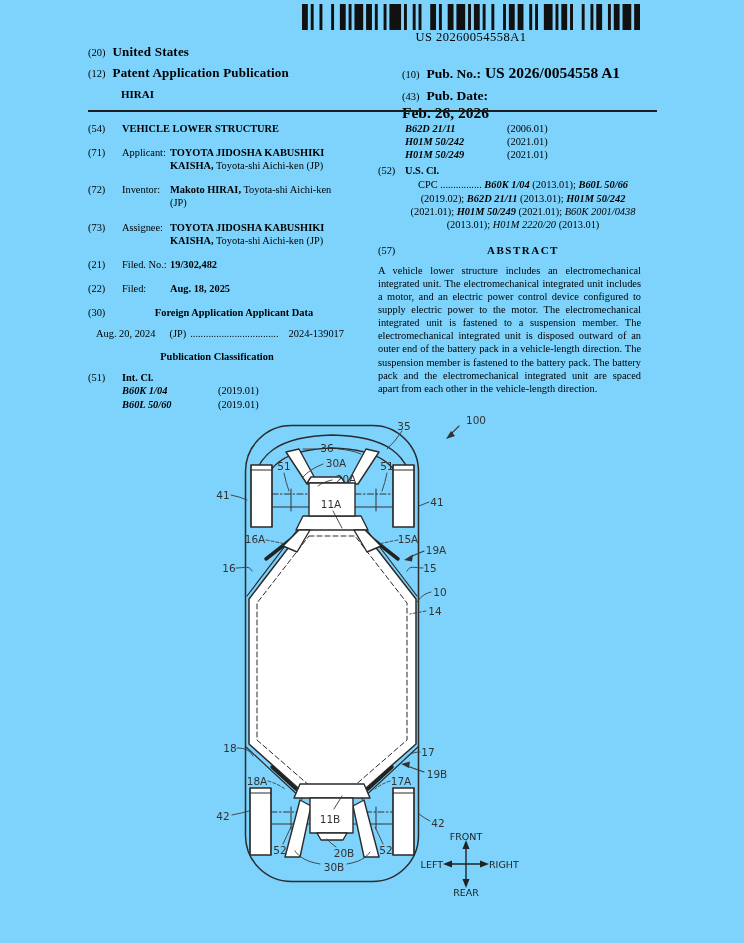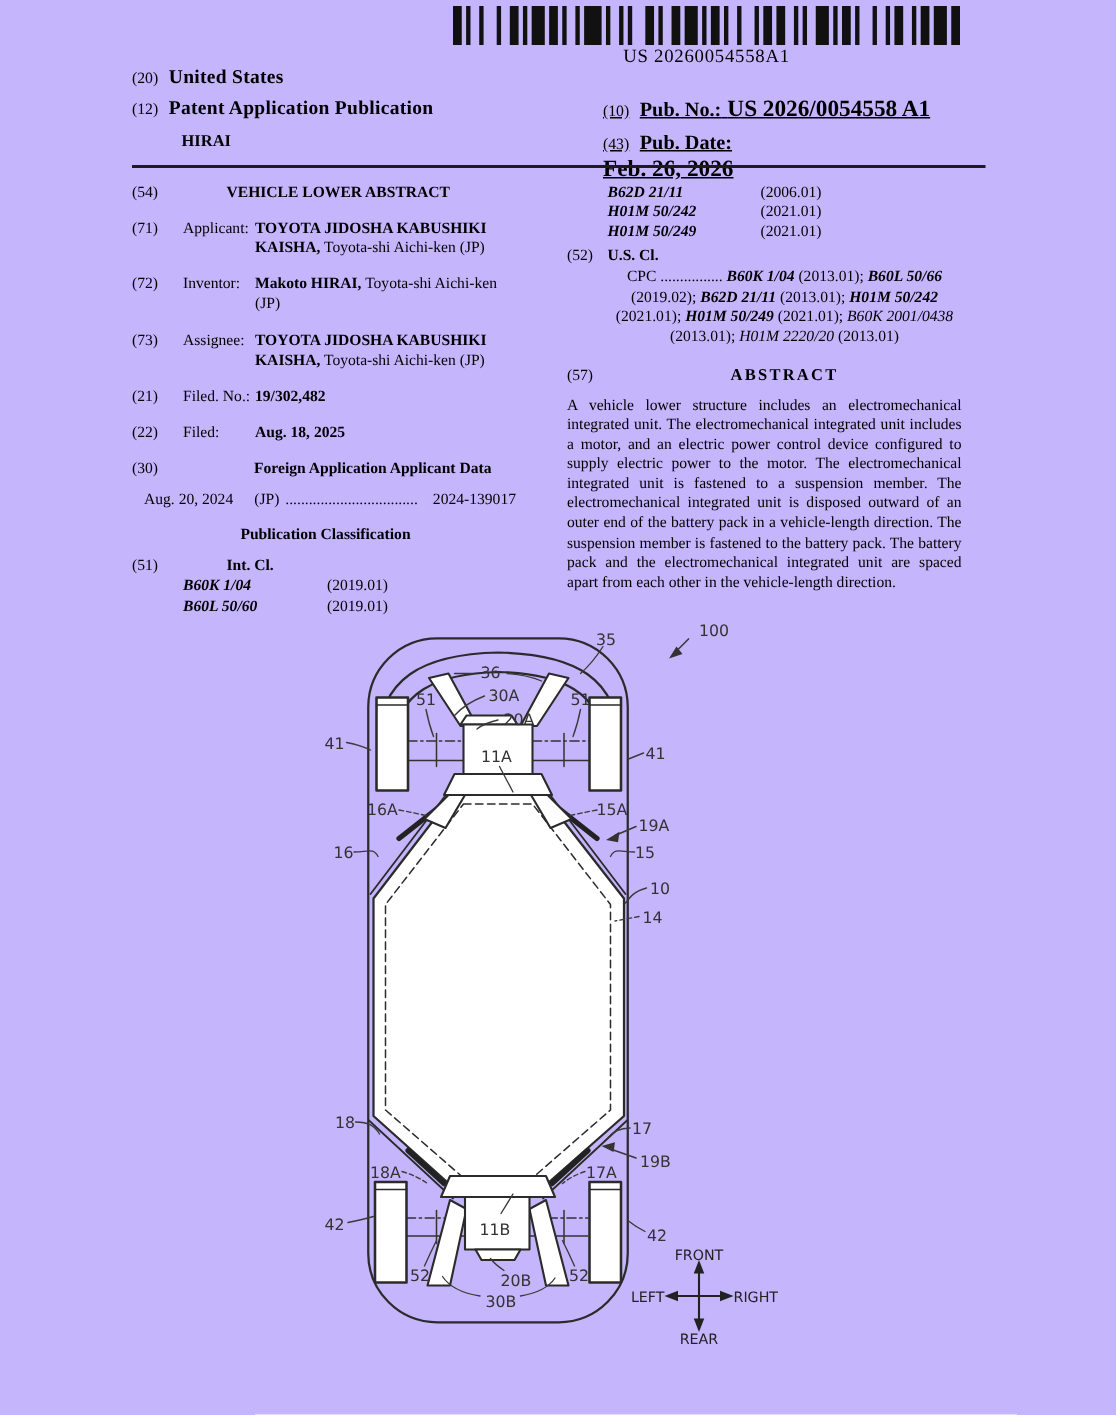--- a/index.html
+++ b/index.html
@@ -1,38 +1,38 @@
 <!DOCTYPE html>
 <html><head>
 <meta charset="utf-8">
 <title>Patent Front Page</title>
 <style>
   html,body{margin:0;padding:0;background:#fff;}
-  .page{position:relative;width:744px;height:943px;background:#c4b5fd;color:#000;
+  .page{position:relative;width:744px;height:943px;background:#7dd3fc;color:#000;
         font-family:"Liberation Serif",serif;overflow:hidden;}
   
   .barcode{position:absolute;left:302px;top:4px;width:338px;height:26px;fill:#111;}
   .barcode-text{position:absolute;left:302px;top:30px;width:338px;text-align:center;
         font-size:12.5px;letter-spacing:.5px;}
   
   .hline{position:absolute;left:88px;white-space:nowrap;}
   .kind{font-size:10.5px;margin-right:7px;}
   .bigtitle{font-size:13px;font-weight:bold;letter-spacing:.2px;}
   .hdr-surname{position:absolute;left:121px;top:88px;font-size:11px;font-weight:bold;}
-  .publine{position:absolute;left:402px;width:238px;white-space:nowrap;text-decoration:underline;}
+  .publine{position:absolute;left:402px;width:238px;white-space:nowrap;}
   .pubno{font-size:15.5px;font-weight:bold;}
   .pubdate-row{display:flex;justify-content:space-between;align-items:baseline;flex-direction:column;}
   .pubbold{font-size:13.5px;font-weight:bold;}
   .pubbig{font-size:15.5px;font-weight:bold;}
   .rule{position:absolute;left:88px;top:110px;width:569px;border-top:2px solid #1c1c1c;}
   
   .lcol{position:absolute;left:88px;top:122px;width:258px;font-size:10.4px;line-height:1.26;}
   .rcol{position:absolute;left:378px;top:122px;width:263px;font-size:10.4px;line-height:1.26;}
   .row{display:grid;grid-template-columns:34px 48px 1fr;margin-bottom:11px;}
-  .row2{display:grid;grid-template-columns:34px 1fr;margin-bottom:11px;gap:29px;}
+  .row2{display:grid;grid-template-columns:34px 1fr;margin-bottom:11px;}
   .row2r{display:grid;grid-template-columns:27px 1fr;}
   .b{font-weight:bold;}
   .center{text-align:center;}
   .prio{display:flex;margin:0 2px 10px 8px;white-space:nowrap;}
   .prio .dots{flex:1;overflow:hidden;margin:0 4px;}
   .iclrow{display:flex;margin-left:34px;}
   .iclrow .code{width:96px;font-weight:bold;font-style:italic;}
   .iclrowR{display:flex;margin-left:27px;}
   .iclrowR .code{width:102px;font-weight:bold;font-style:italic;}
   .cpc{margin-left:27px;width:236px;text-align:center;margin-top:1px;}
@@ -107,21 +107,21 @@
   </div>
   <div class="publine pubdate-row" style="top:86px;">
     <span><span class="kind">(43)</span><span class="pubbold">Pub. Date:</span></span>
     <span class="pubbig">Feb. 26, 2026</span>
   </div>
   <div class="rule"></div>
 
   <div class="lcol">
     <div class="row2">
       <span>(54)</span>
-      <span class="b">VEHICLE LOWER ABSTRACT</span>
+      <span class="b">VEHICLE LOWER STRUCTURE</span>
     </div>
     <div class="row">
       <span>(71)</span>
       <span>Applicant:</span>
       <span><span class="b">TOYOTA JIDOSHA KABUSHIKI KAISHA,</span><span> Toyota-shi Aichi-ken (JP)</span></span>
     </div>
     <div class="row">
       <span>(72)</span>
       <span>Inventor:</span>
       <span><span class="b">Makoto HIRAI,</span><span> Toyota-shi Aichi-ken (JP)</span></span>

